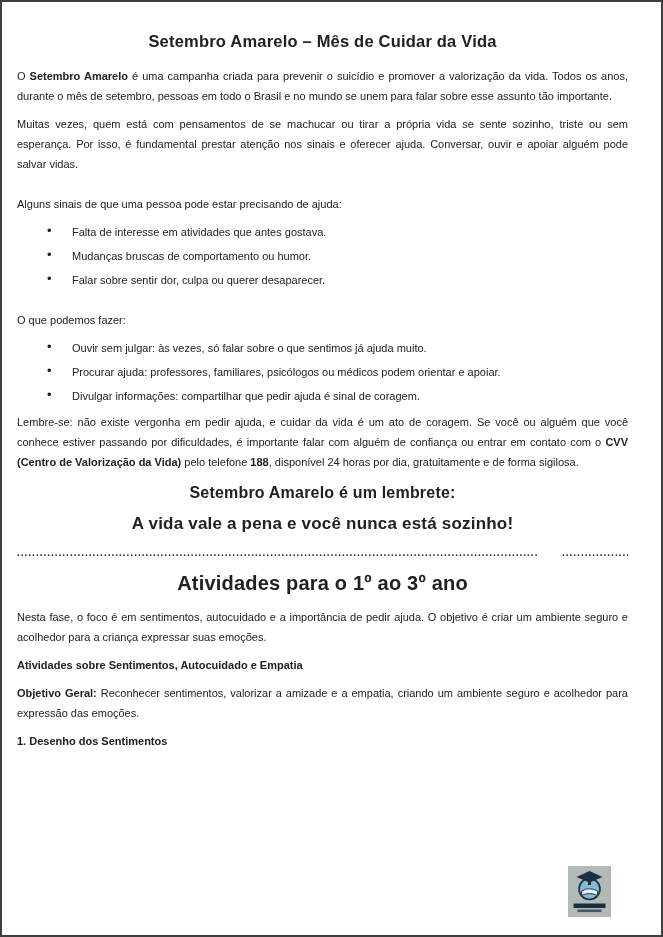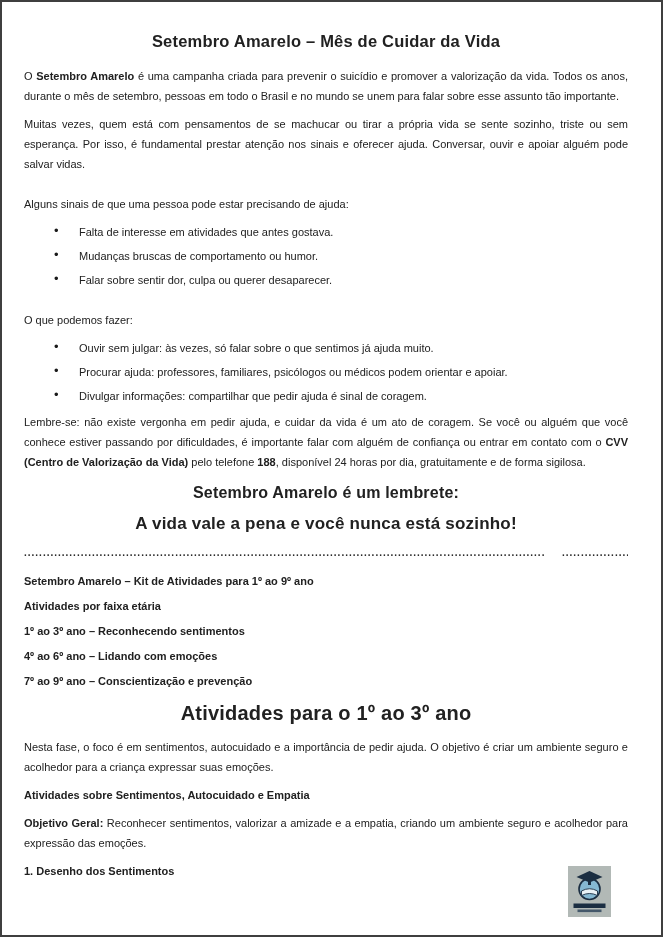--- a/index.html
+++ b/index.html
@@ -1,19 +1,19 @@
 <!DOCTYPE html>
 <html><head>
 <meta charset="utf-8">
 <style>
   html,body { margin:0; padding:0; background:#ffffff; }
   .page {
     width:663px; height:937px; box-sizing:border-box;
     border:2px solid #3f3f3f; background:#ffffff;
-    padding:24px 33px 0 22px; position:relative; overflow:hidden;
+    padding:24px 33px 0 15px; position:relative; overflow:hidden;
     font-family:"Liberation Sans", sans-serif; color:#212121;
   }
   .title {
     font-size:16.5px; font-weight:bold; text-align:center;
     margin:4px 0 14px 0; line-height:22px; letter-spacing:.2px;
   }
   p { font-size:11px; line-height:20px; margin:0 0 8px 0; }
   .just { text-align:justify; }
   .left { text-align:left;margin-top:20px; }
   .bl { font-weight:bold; margin:0 0 4px 0; line-height:20px; }
@@ -77,27 +77,20 @@
   <p class="just"><span>Lembre-se: não existe vergonha em pedir ajuda, e cuidar da vida é um ato de coragem. Se você ou alguém que você conhece estiver passando por dificuldades, é importante falar com alguém de confiança ou entrar em contato com o </span><b>CVV (Centro de Valorização da Vida)</b><span> pelo telefone </span><b>188</b><span>, disponível 24 horas por dia, gratuitamente e de forma sigilosa.</span></p>
 
   <h2 class="ch h16">Setembro Amarelo é um lembrete:</h2>
   <h2 class="ch h17">A vida vale a pena e você nunca está sozinho!</h2>
 
   <div class="sep">
     <span class="sl">....................................................................................................................................................................................................</span>
       <span class="sr">..............................</span>
   </div>
 
-  <div class="kitblock">
-    <p class="bl spaced">Setembro Amarelo – Kit de Atividades para 1º ao 9º ano</p>
-    <p class="bl spaced">Atividades por faixa etária</p>
-    <p class="bl spaced">1º ao 3º ano – Reconhecendo sentimentos</p>
-    <p class="bl spaced">4º ao 6º ano – Lidando com emoções</p>
-    <p class="bl spaced">7º ao 9º ano – Conscientização e prevenção</p>
-  </div>
 
   <h2 class="ch h17b">Atividades para o 1º ao 3º ano</h2>
 
   <p class="just">Nesta fase, o foco é em sentimentos, autocuidado e a importância de pedir ajuda. O objetivo é criar um ambiente seguro e acolhedor para a criança expressar suas emoções.</p>
 
   <p class="bl" style="margin-bottom:8px;">Atividades sobre Sentimentos, Autocuidado e Empatia</p>
 
   <p class="just"><b>Objetivo Geral:</b><span> Reconhecer sentimentos, valorizar a amizade e a empatia, criando um ambiente seguro e acolhedor para expressão das emoções.</span></p>
 
   <p class="bl">1. Desenho dos Sentimentos</p>

